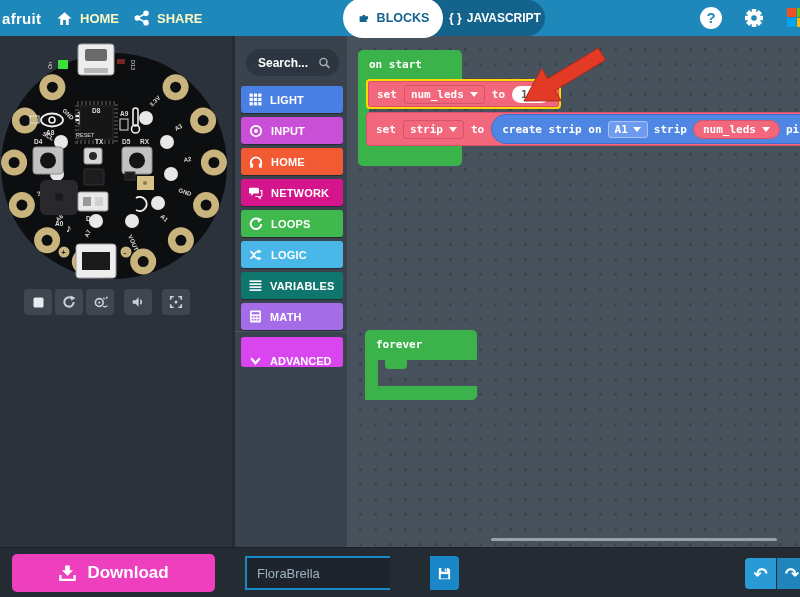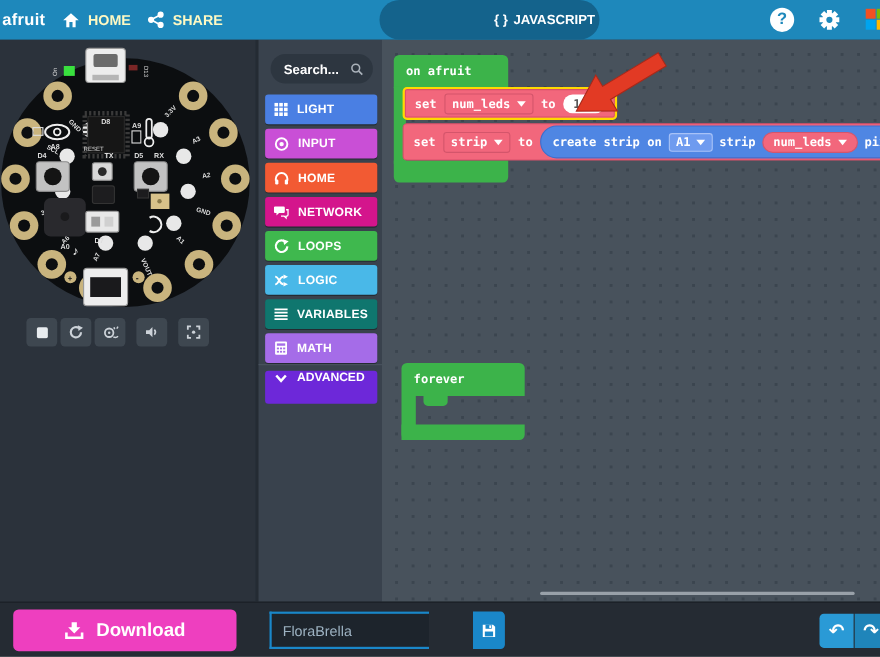--- a/index.html
+++ b/index.html
@@ -37,22 +37,22 @@
              border-left:3px solid #242b33; }
   #searchpill { position:absolute; left:11px; top:13px; width:93px; height:27px; background:#2d3640;
                 border-radius:14px; display:flex; align-items:center; padding:0 8px 0 12px; }
   #searchpill input { width:60px; background:transparent; border:none; outline:none; color:#fff;
                       font-weight:bold; font-size:12px; font-family:"Liberation Sans",sans-serif; }
   #searchpill input::placeholder { color:#fff; opacity:1; }
   .cat-btn { position:absolute; left:6px; width:102px; height:27px; border-radius:3px; display:flex;
              align-items:center; padding-left:8px; gap:8px; cursor:pointer; box-shadow:0 1px 0 rgba(0,0,0,.35); }
   .cat-btn span.lbl { color:#fff; font-weight:bold; font-size:11px; letter-spacing:.2px; }
   #adv-divider { position:absolute; left:0; top:295px; width:115px; height:1px; background:#4a545f; }
-  #advanced { position:absolute; left:6px; top:301px; width:102px; height:30px; background:#6d28d9;
-              border-radius:3px; display:flex; align-items:flex-start; padding-left:8px; gap:8px; cursor:pointer; }
+  #advanced { position:absolute; left:6px; top:301px; width:102px; height:30px; background:#d946ef;
+              border-radius:3px; display:flex; align-items:flex-end; padding-left:8px; gap:8px; cursor:pointer; }
   #advanced span { color:#fff; font-weight:bold; font-size:11px; }
 
   
   #workspace { position:absolute; left:347px; top:36px; width:453px; height:511px; background:#48525c;
                background-image:radial-gradient(circle,#3b454f 1.4px,transparent 1.5px);
                background-size:15px 15px; background-position:6px 6px; }
   .blocktext { font-family:"DejaVu Sans Mono","Liberation Mono",monospace; font-weight:bold; font-size:11px; color:#fff; white-space:nowrap; }
   .gbar { position:absolute; background:#3cb34a; }
   .pinkblk { position:absolute; display:inline-flex; align-items:center; background:#f2677c;
              border:1px solid #d8506a; border-radius:4px; height:30px; padding:0 9px; gap:7px; cursor:grab; }
@@ -112,20 +112,26 @@
             <circle cx="18" cy="5" r="3"></circle>
             <circle cx="18" cy="19" r="3"></circle>
           <line x1="5" y1="12" x2="18" y2="5"></line>
             <line x1="5" y1="12" x2="18" y2="19"></line>
         </g>
       </svg>
       <span>SHARE</span>
     </div>
 
     <div id="tabgroup">
+      <div id="tab-blocks">
+        <svg width="14" height="14" viewBox="0 0 24 24">
+          <path d="M4 9 h5 a3 3 0 1 1 6 0 h5 v5 a3 3 0 1 0 0 6 v0 h-16 z" fill="#14638c" transform="scale(0.9) translate(1,1)"></path>
+        </svg>
+        <span>BLOCKS</span>
+      </div>
       <div id="tab-js">
         <span>{ }</span>
         <span>JAVASCRIPT</span>
       </div>
     </div>
 
     <div id="help-icon">?</div>
 
     <div id="gear-wrap">
       <svg width="24" height="24" viewBox="0 0 24 24">
@@ -429,21 +435,21 @@
       <svg width="13" height="13" viewBox="0 0 24 24">
         <polyline points="4,8 12,17 20,8" fill="none" stroke="#fff" stroke-width="4.2"></polyline>
       </svg>
       <span>ADVANCED</span>
     </div>
   </div>
 
   <div id="workspace">
 
     <div class="gbar" style="left:11px;top:14px;width:104px;height:30px;border-radius:5px 5px 0 0;">
-      <span class="blocktext" style="position:absolute;left:11px;top:8px;">on afruit</span>
+      <span class="blocktext" style="position:absolute;left:11px;top:8px;">on start</span>
     </div>
     <div class="gbar" style="left:11px;top:43px;width:11px;height:70px;"></div>
     <div class="gbar" style="left:11px;top:110px;width:104px;height:20px;border-radius:0 0 5px 5px;"></div>
 
     <div class="pinkblk" style="left:19px;top:43px;border:2px solid #ffd900;box-shadow:0 0 0 1px #d8506a inset;">
       <span class="blocktext">set</span>
       <span class="dropdown">
         <span class="blocktext">num_leds</span>
         <span class="caret"></span>
       </span>

